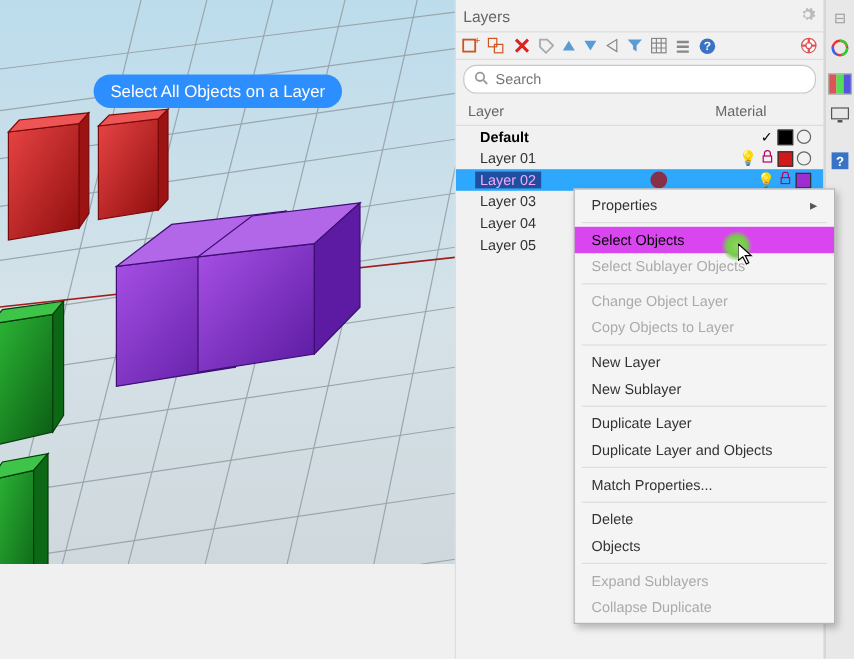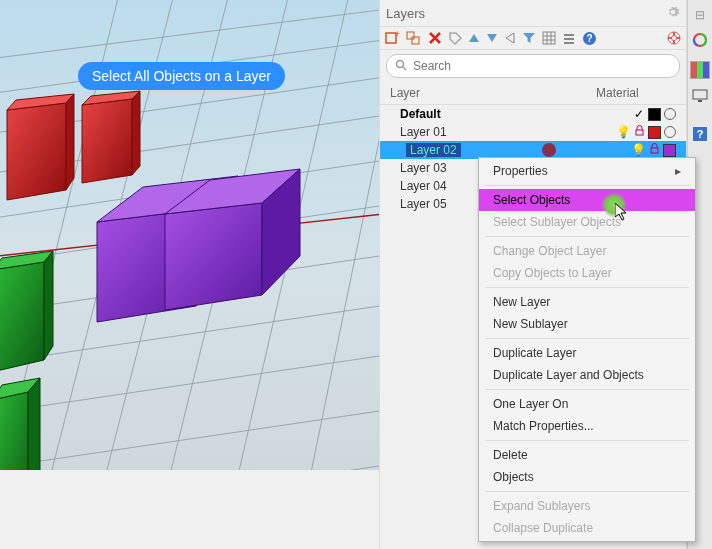--- a/index.html
+++ b/index.html
@@ -24,21 +24,21 @@
 .row{display:flex;align-items:center;height:18px;padding:0 10px;}
 .row.def .name{font-weight:bold;color:#000;}
 .row .name{flex:1;color:#333;padding-left:10px;}
 .row .icons{width:120px;display:flex;align-items:center;gap:3px;justify-content:flex-end;}
 .swatch{width:11px;height:11px;border:1px solid #333;}
 .circ{width:10px;height:10px;border:1px solid #666;border-radius:50%;}
 .chk{width:12px;text-align:center;color:#000;}
 .bulb{color:#f5b700;}
 .lock{color:#b06;}
 .row.sel{background:#2ea8fd;}
-.row.sel .name{color:#5eead4;background:#1f4f9e;padding:0 4px;display:inline-block;flex:0 0 auto;margin-right:auto;margin-left:16px;}
+.row.sel .name{color:#f0abfc;background:#1f4f9e;padding:0 4px;display:inline-block;flex:0 0 auto;margin-right:auto;margin-left:6px;}
 .row.sel .dot{width:14px;height:14px;border-radius:50%;background:#893049;margin-left:2px;}
 
 .side{width:24px;background:#e8e8e8;border-left:1px solid #ccc;display:flex;flex-direction:column;align-items:center;padding-top:8px;gap:10px;}
 .side .sw{width:18px;height:16px;border:1px solid #aaa;display:flex;}
 .side .sw span{flex:1;}
 
 .ctx{position:absolute;left:478px;top:157px;width:216px;background:#f4f4f4;border:1px solid #b4b4b4;box-shadow:2px 3px 6px rgba(0,0,0,0.25);padding:2px 0;font-size:12px;z-index:10;}
 .ctx .item{padding:4px 14px;color:#333;display:flex;align-items:center;}
 .ctx .item .arr{margin-left:auto;color:#555;}
 .ctx .item.hover{background:#d946ef;color:#000;}
@@ -322,23 +322,20 @@
       </div>
     <div class="sep"></div>
     <div class="item">
         <span>Duplicate Layer</span>
       </div>
     <div class="item">
         <span>Duplicate Layer and Objects</span>
       </div>
     <div class="sep"></div>
     <div class="item">
-        <span>One Layer On</span>
-      </div>
-    <div class="item">
         <span>Match Properties...</span>
       </div>
     <div class="sep"></div>
     <div class="item">
         <span>Delete</span>
       </div>
     <div class="item">
         <span>Objects</span>
       </div>
     <div class="sep"></div>

